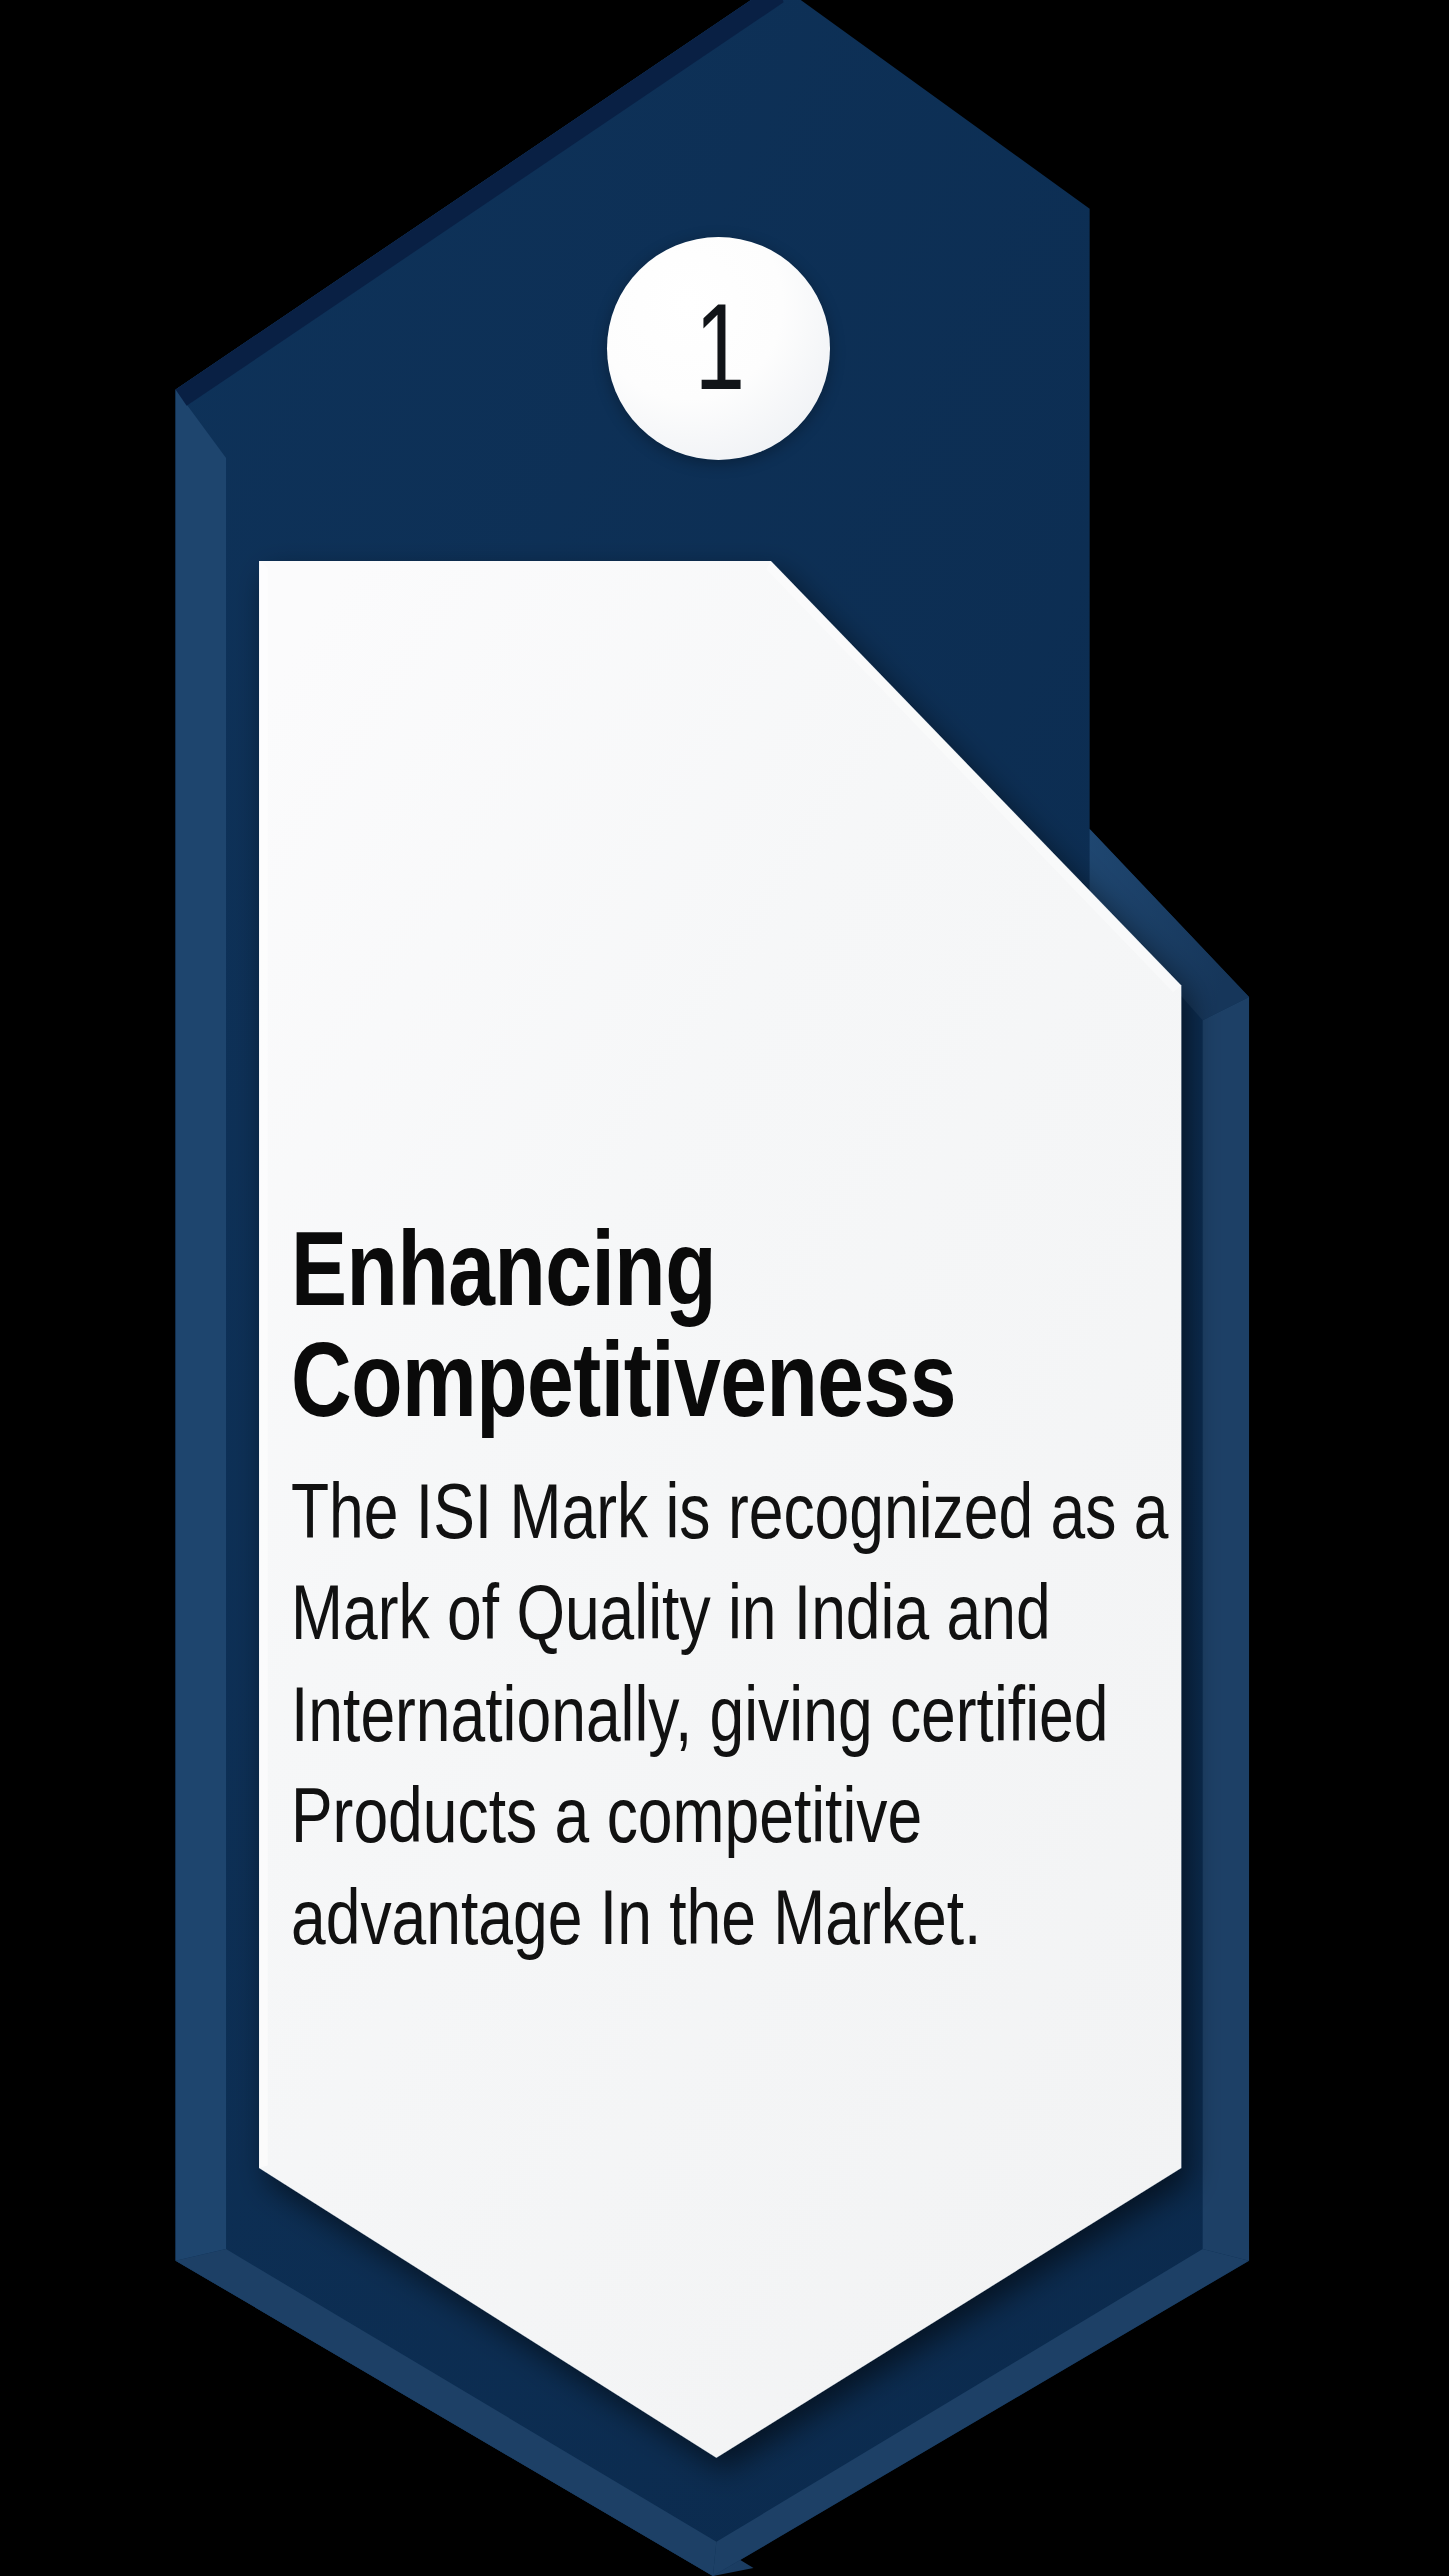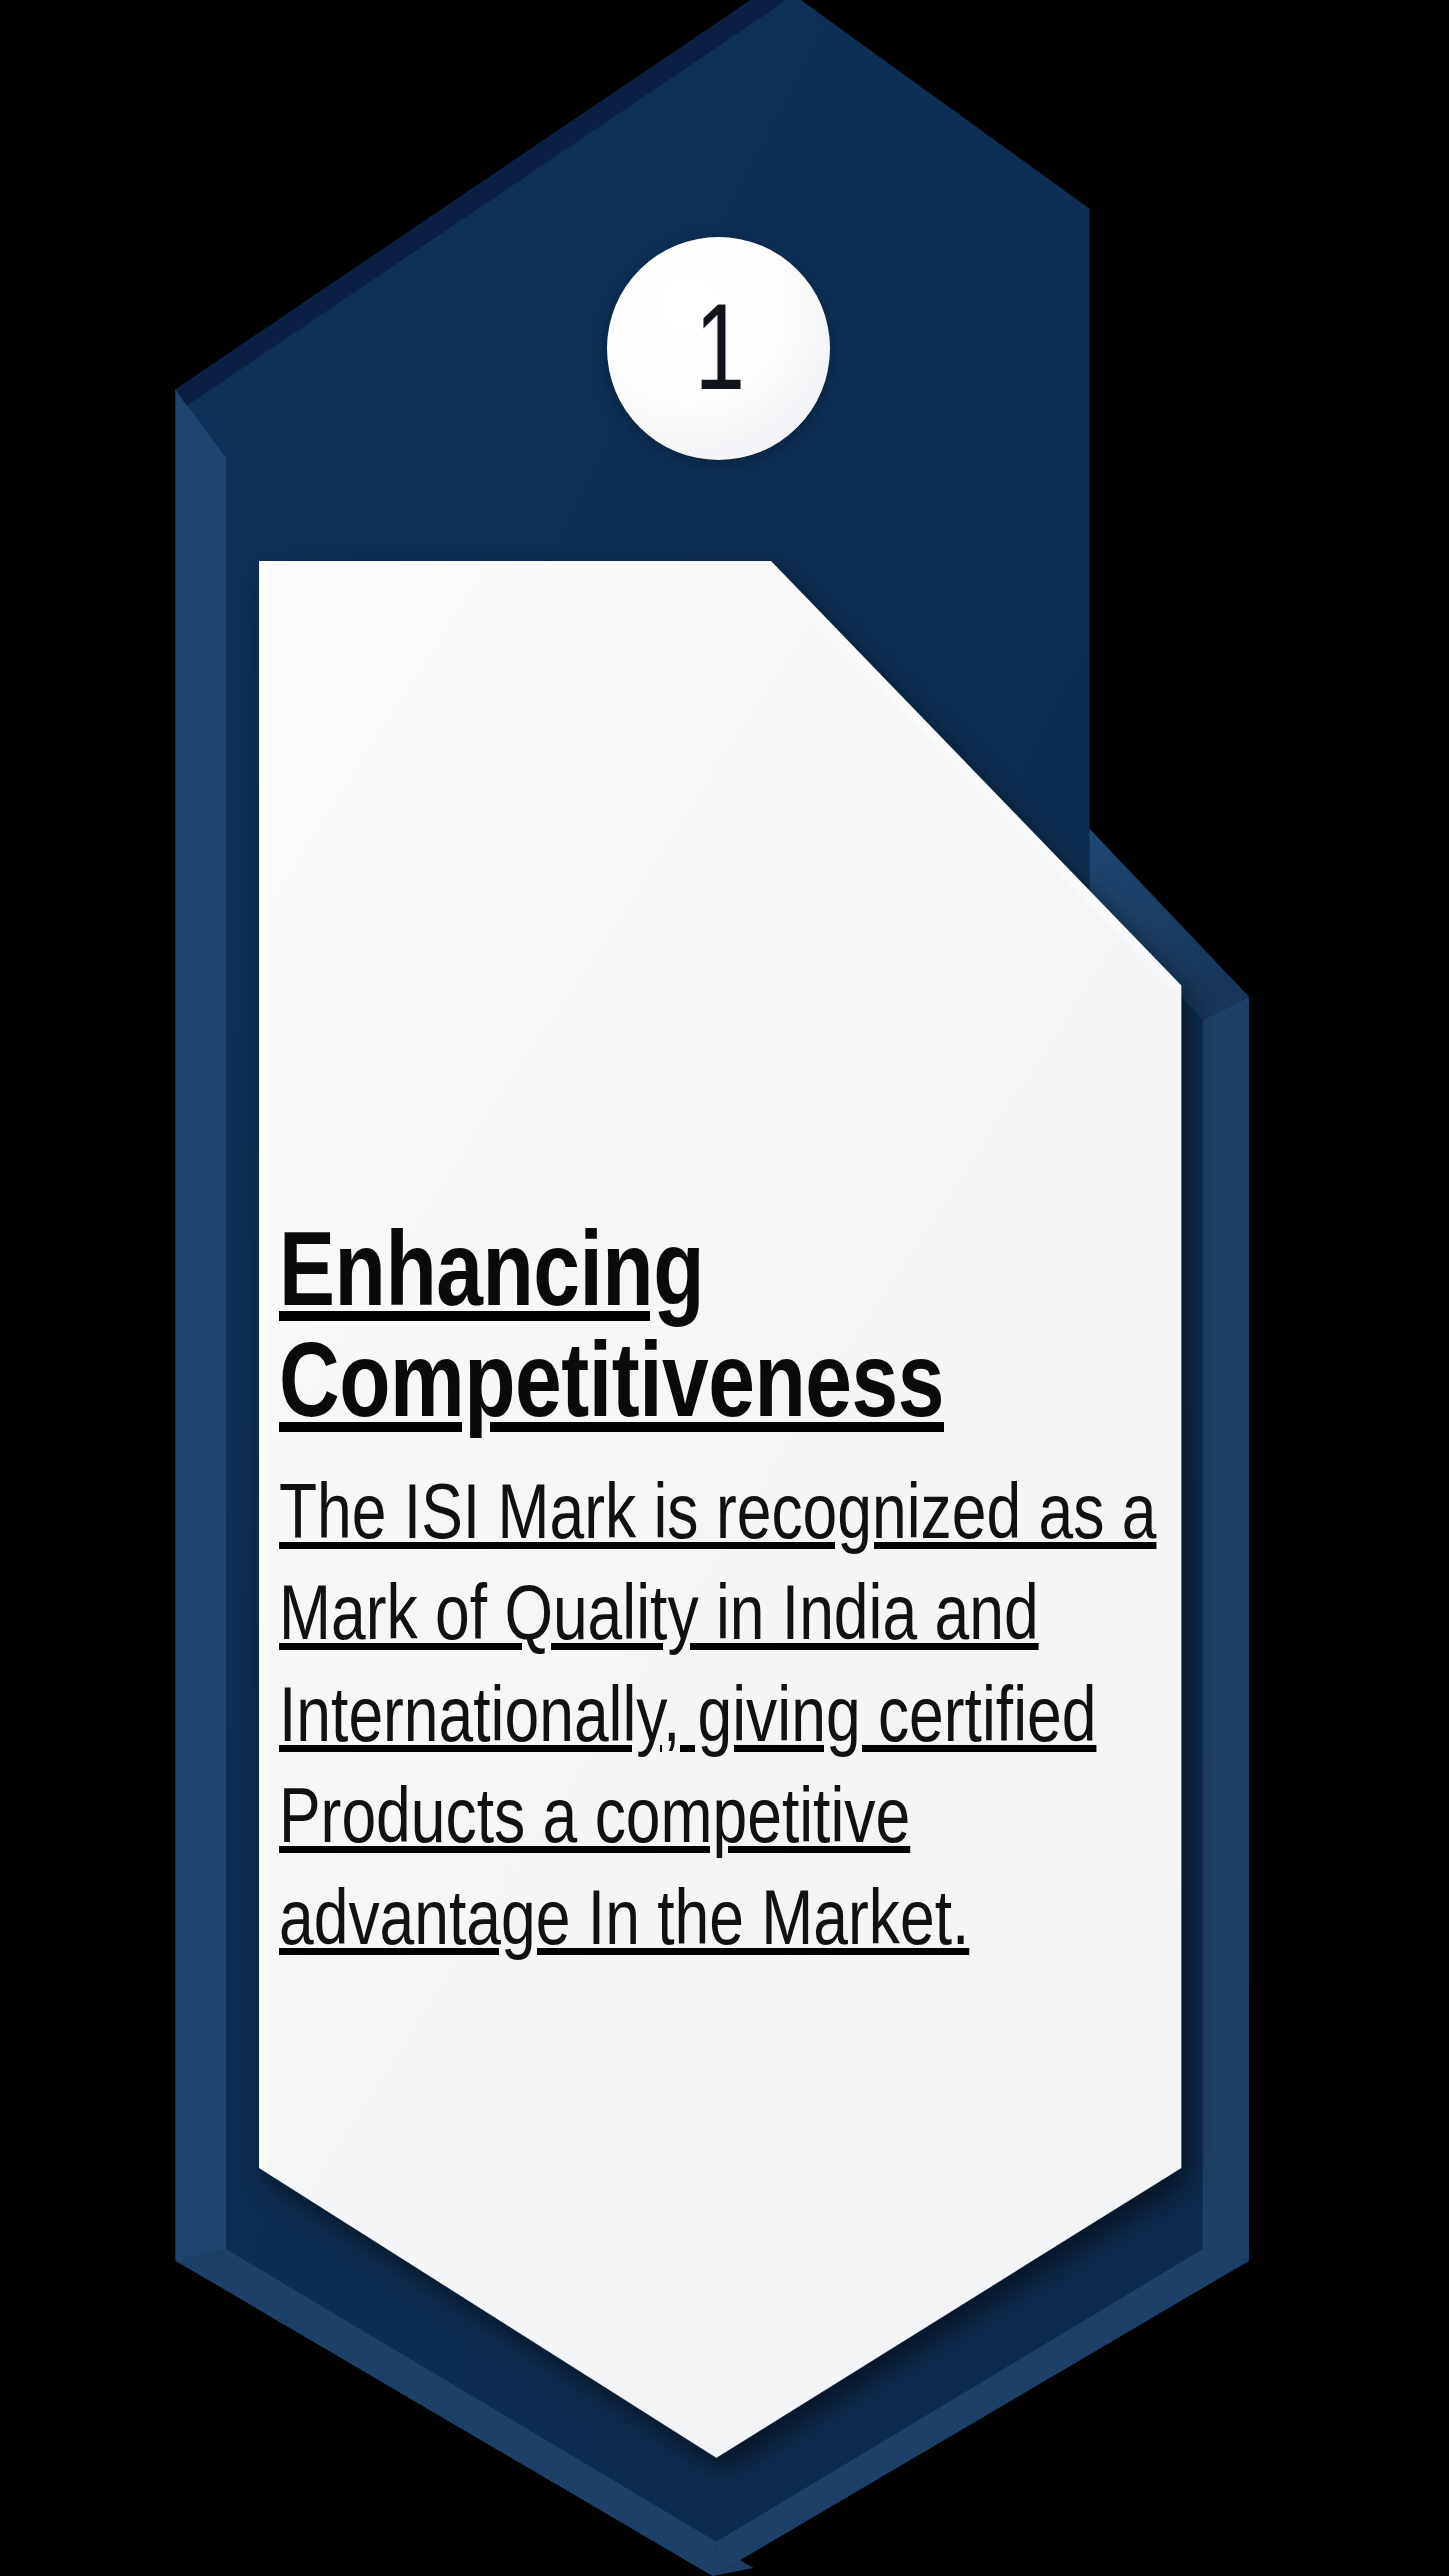--- a/index.html
+++ b/index.html
@@ -28,24 +28,23 @@
     color:#111418;
     transform:scaleX(0.74);
     letter-spacing:0;
     margin-left:3.5px;
     margin-top:-3.5px;
   }
 
   
   .content{
     position:absolute;
-    left:279px; top:1214px;
+    left:291px; top:1214px;
     width:904px;
     z-index:7;
-    text-decoration:underline;
   }
   .title{
     font-family:"Liberation Sans","DejaVu Sans",sans-serif;
     font-weight:700;
     font-size:105px;
     line-height:1.055;
     color:#0a0a0a;
     transform:scaleX(0.80);
     transform-origin:left top;
     letter-spacing:-0.6px;

